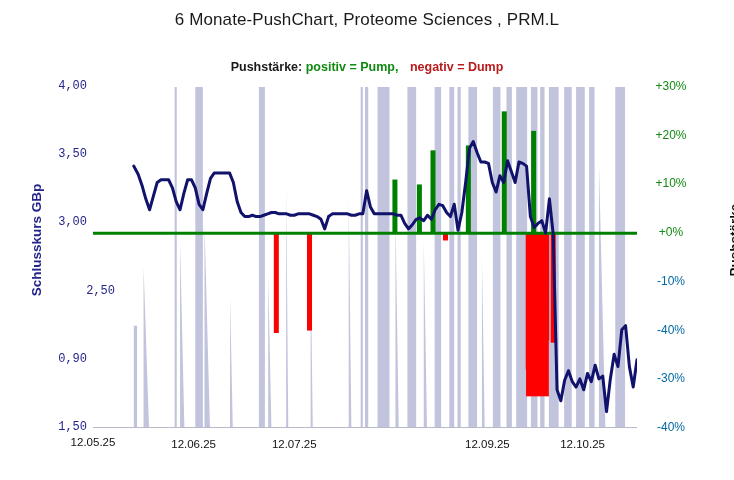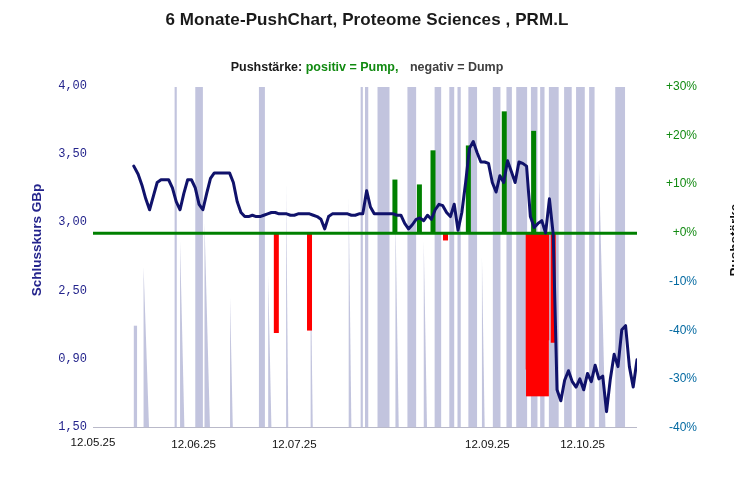--- a/index.html
+++ b/index.html
@@ -5,36 +5,36 @@
   html,body{margin:0;padding:0;}
   body{
     width:734px;height:480px;background:#ffffff;
     font-family:"Liberation Sans",sans-serif;overflow:hidden;
   }
   #chart-root{position:relative;width:734px;height:480px;}
 
   
   .title{
     position:absolute;left:0;top:10px;width:734px;text-align:center;
-    font-size:17px;font-weight:bold;color:#1a1a1a;letter-spacing:.1px;
+    font-size:17px;font-weight:normal;color:#1a1a1a;letter-spacing:.1px;
   }
   .legend{
     position:absolute;left:0;top:40px;width:734px;
     display:flex;justify-content:center;align-items:center;gap:46px;
     font-size:12.5px;color:#1a1a1a;
   }
   .legend-item{display:flex;align-items:center;gap:5px;}
   .sw-vol{width:30px;height:9px;background:#c2c4de;display:inline-block;}
   .sw-line{width:30px;height:0;border-top:3px solid #10126b;display:inline-block;}
   .subtitle{
     position:absolute;left:0;top:60px;width:734px;text-align:center;
     font-size:12.5px;font-weight:bold;color:#1a1a1a;
   }
   .pos{color:#118a11;text-align:center;}
-  .neg{color:#404040;margin-left:8px;}
+  .neg{color:#b91c1c;margin-left:8px;}
 
   
   .axis-title{
     position:absolute;font-size:13.5px;font-weight:bold;
     white-space:nowrap;
   }
   #y-left-title{
     left:-44px;top:50%;width:160px;text-align:center;
     transform:translateY(-50%) rotate(-90deg);
     color:#24248c;
@@ -49,21 +49,21 @@
   #plot{
     position:absolute;left:93px;top:87px;width:544px;height:341px;
   }
   #plot svg{display:block;}
 
   
   .tick{
     position:absolute;font-size:12px;white-space:nowrap;
   }
   .tick-left{color:#24248c;text-align:right;width:46px;font-family:Liberation Mono, monospace;}
-  .tick-right{color:#118a11;text-align:right;width:52px;}
+  .tick-right{color:#118a11;text-align:center;width:52px;}
   .tick-right.minus{color:#0369a1;}
   .tick-x{color:#111111;text-align:center;width:90px;font-size:11.5px;}
 </style>
 </head>
 <body>
 
 <div id="chart-root">
 
   <div class="title">6 Monate-PushChart,  Proteome Sciences , PRM.L</div>
 
@@ -141,21 +141,21 @@
         <rect x="457.724" y="146.14285714285714" width="5" height="109.60714285714286" fill="#ff0000"></rect>
         <line x1="0" y1="146.14285714285714" x2="544" y2="146.14285714285714" stroke="#008000" stroke-width="3"></line>
         <path d="M40.80,79.11 L45.15,87.30 L48.96,98.21 L52.77,111.85 L56.58,122.76 L60.38,109.12 L64.19,95.48 L68.00,92.75 L71.81,92.75 L75.62,92.75 L79.42,100.94 L83.23,114.58 L87.04,122.76 L90.85,106.39 L94.66,92.75 L98.46,92.75 L102.27,100.94 L106.08,117.30 L109.89,122.76 L113.70,106.39 L117.50,91.39 L121.31,85.93 L125.12,85.93 L128.93,85.93 L132.74,85.93 L136.54,85.93 L140.35,95.48 L144.16,114.58 L147.97,125.49 L151.78,129.58 L155.58,129.58 L159.39,128.22 L163.20,129.58 L167.01,129.58 L170.82,128.22 L174.62,126.85 L178.43,125.49 L182.24,125.49 L186.05,126.85 L189.86,126.85 L193.66,126.85 L197.47,128.22 L201.28,128.22 L205.09,126.85 L208.90,126.85 L212.70,126.85 L216.51,126.85 L220.32,128.22 L224.13,129.58 L227.94,132.31 L231.74,141.86 L235.55,129.58 L239.36,126.85 L243.17,126.85 L246.98,126.85 L250.78,126.85 L254.59,126.85 L258.40,128.22 L262.21,128.22 L266.02,126.85 L269.82,126.85 L273.63,103.66 L277.44,120.03 L281.25,126.85 L285.06,126.85 L288.86,126.85 L292.67,126.85 L296.48,126.85 L300.29,126.85 L304.10,128.22 L307.90,128.22 L311.71,136.40 L315.52,141.86 L319.33,137.76 L323.14,132.31 L326.94,130.94 L330.75,133.67 L334.56,128.22 L338.37,132.31 L342.18,122.76 L345.98,117.30 L349.79,118.67 L353.60,125.49 L357.41,129.58 L361.22,117.30 L365.02,143.22 L368.83,125.49 L372.64,95.48 L376.45,61.38 L380.26,54.56 L384.06,65.47 L387.87,75.02 L391.68,75.02 L395.49,76.38 L399.30,95.48 L403.10,105.03 L406.91,88.66 L410.72,95.48 L414.53,73.66 L418.34,84.57 L422.14,95.48 L425.95,75.02 L429.76,76.38 L433.57,79.11 L437.38,129.58 L441.18,140.49 L444.99,136.40 L448.80,133.67 L452.61,145.95 L456.42,111.85 L460.22,147.31 L464.03,302.81 L467.84,313.72 L471.65,293.26 L475.46,283.71 L479.26,294.62 L483.07,300.08 L486.88,291.90 L490.69,302.81 L494.50,286.44 L498.30,294.62 L502.11,278.26 L505.92,291.90 L509.73,289.17 L513.54,324.63 L517.34,291.90 L521.15,267.34 L524.96,279.62 L528.77,242.79 L532.58,238.70 L536.38,279.62 L540.19,300.08 L544.00,272.80" fill="none" stroke="#10126b" stroke-width="3" stroke-linejoin="round" stroke-linecap="round"></path>
         <line x1="0" y1="340.5" x2="544" y2="340.5" stroke="#b9b9c9" stroke-width="1"></line>
       </svg>
     </div>
 
 <div class="tick tick-left" style="left: 41px; top: 79px;">4,00</div>
     <div class="tick tick-left" style="left: 41px; top: 147.2px;">3,50</div>
     <div class="tick tick-left" style="left: 41px; top: 215.4px; text-align: right;">3,00</div>
-    <div class="tick tick-left" style="left: 41px; top: 283.6px;">2,50</div>
+    <div class="tick tick-left" style="left: 41px; top: 283.6px; padding-left: 28px;">2,50</div>
     <div class="tick tick-left" style="left: 41px; top: 351.8px;">0,90</div>
     <div class="tick tick-left" style="left: 41px; top: 420px;">1,50</div>
     <div class="tick tick-right" style="left: 645px; top: 79px;">+30%</div>
     <div class="tick tick-right" style="left: 645px; top: 127.714px;">+20%</div>
     <div class="tick tick-right" style="left: 645px; top: 176.429px;">+10%</div>
     <div class="tick tick-right" style="left: 645px; top: 225.143px;">+0%</div>
     <div class="tick tick-right minus" style="left: 645px; top: 273.857px;">-10%</div>
     <div class="tick tick-right minus" style="left: 645px; top: 322.571px;">-40%</div>
     <div class="tick tick-right minus" style="left: 645px; top: 371.286px;">-30%</div>
     <div class="tick tick-right minus" style="left: 645px; top: 420px;">-40%</div>

